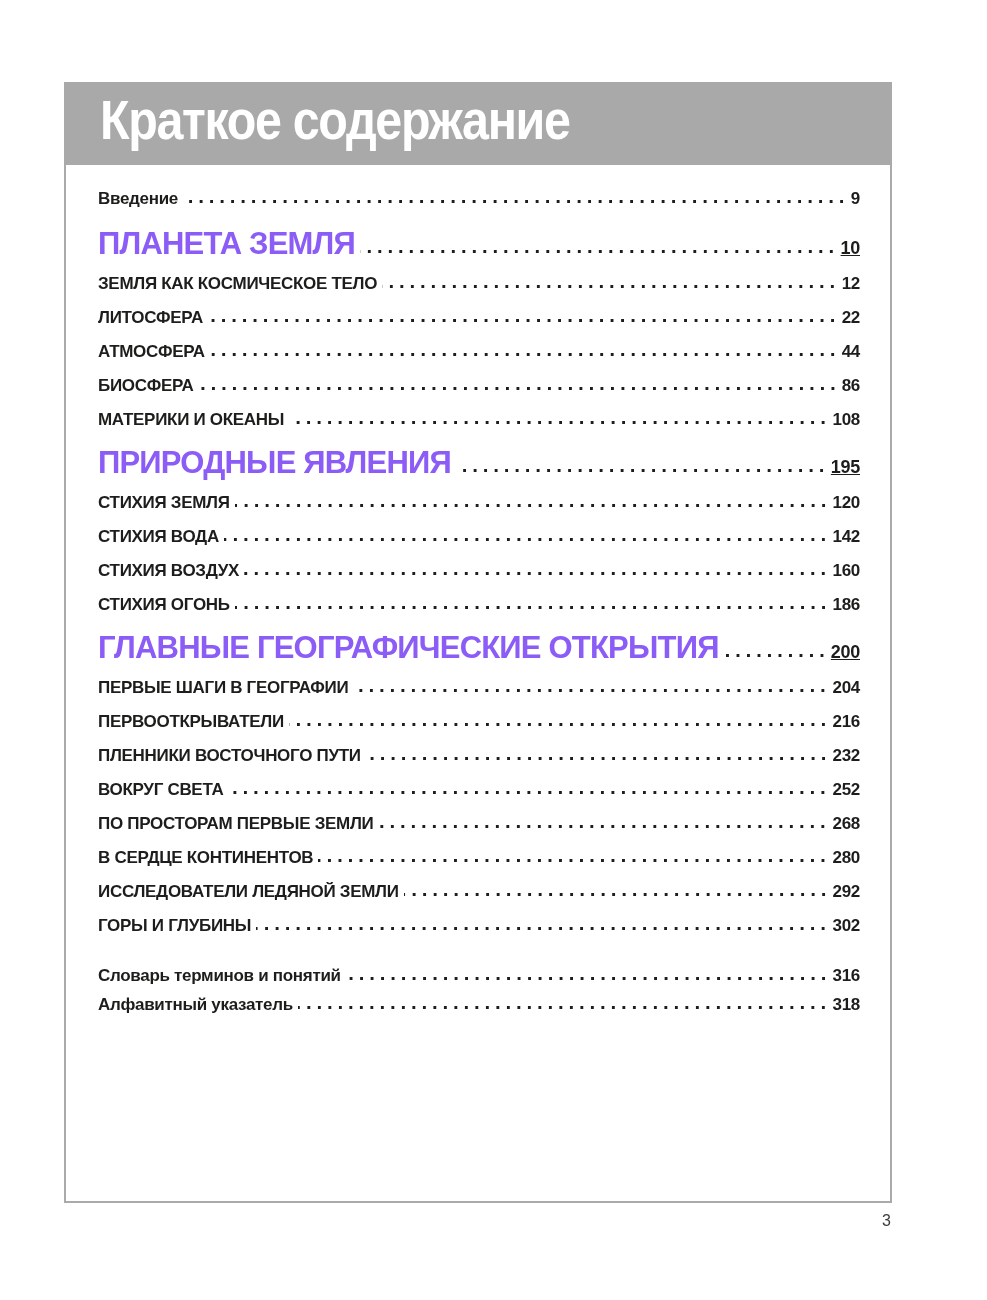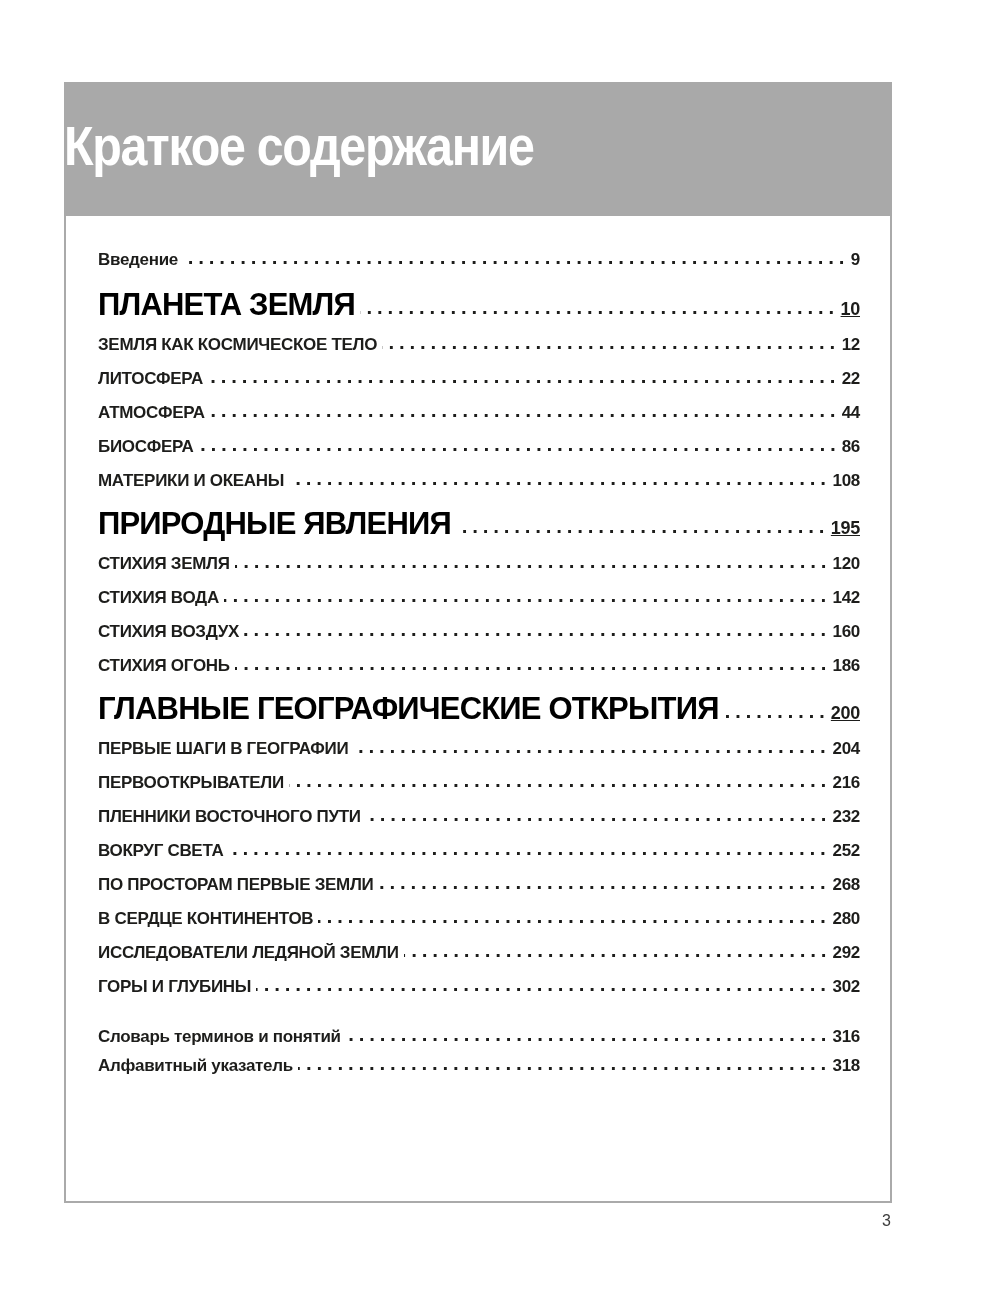--- a/index.html
+++ b/index.html
@@ -19,25 +19,26 @@
     position: absolute;
     left: 64px;
     top: 82px;
     width: 828px;
     height: 1121px;
     box-sizing: border-box;
     border: 2px solid #aaaaaa;
     background: #ffffff;
   }
   .band {
-    height: 134px;
-    margin: -2px -2px 10px -2px;
+    height: 83px;
+    margin: -2px -2px 0 -2px;
     background: #a9a9a9;
     display: flex;
     align-items: center;
+    padding-left: 36px;
     overflow: hidden;
   }
   .band .title {
     color: #ffffff;
     font-size: 55px;
     font-weight: 700;
     font-stretch: condensed;
     letter-spacing: -1.5px;
     transform: scaleX(0.88);
     transform-origin: left center;
@@ -77,21 +78,21 @@
     line-height: 20px;
     margin-bottom: 17px;
   }
   .row.section {
     margin-top: 15px;
     margin-bottom: 9px;
   }
   .row.section .label {
     font-size: 31px;
     line-height: 36px;
-    color: #000000;
+    color: #8b5cf6;
     letter-spacing: -0.8px;
   }
   .row.section .pnum {
     font-size: 18px;
     text-decoration: underline;
   }
   .row.chapter {
     font-size: 17px;
     line-height: 20px;
     margin-bottom: 14px;

